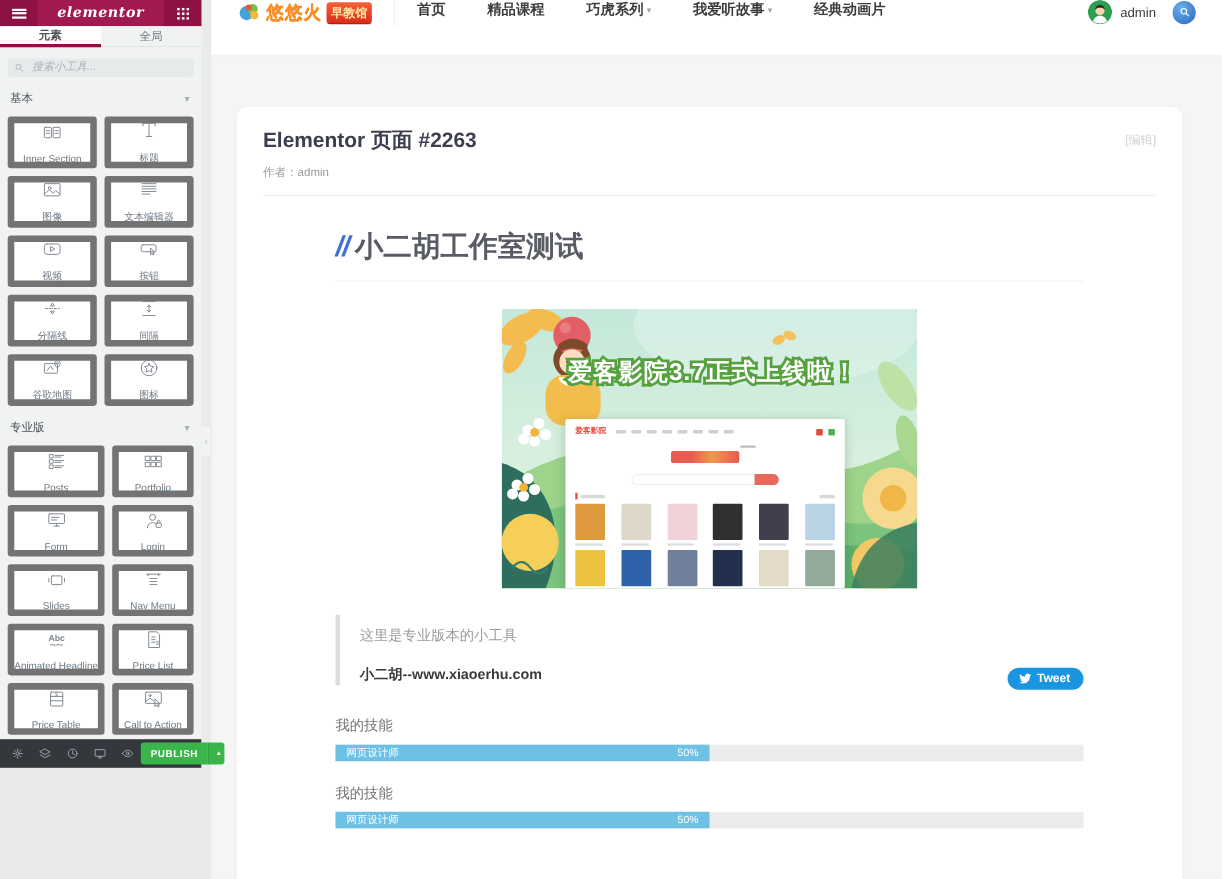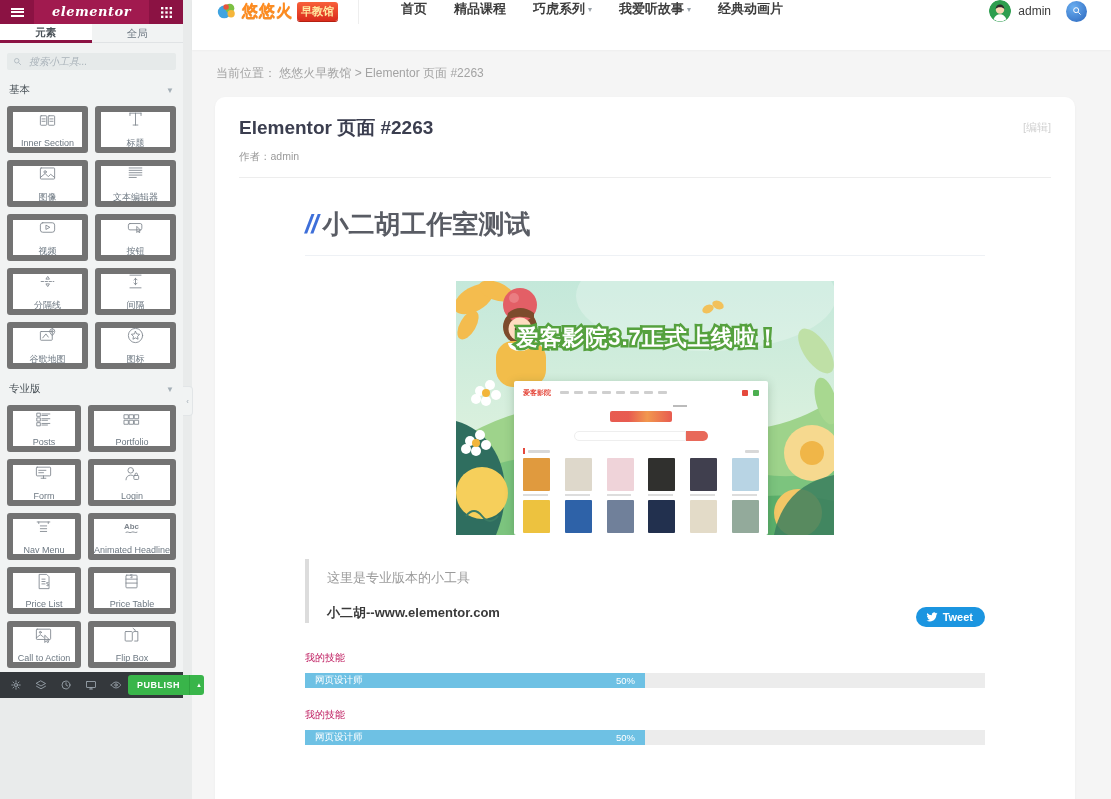--- a/index.html
+++ b/index.html
@@ -50,21 +50,21 @@
   
   .page{position:absolute;left:192px;top:0;right:0;bottom:0;background:#f5f5f5;}
   .site-header{position:absolute;left:0;right:0;top:0;height:50px;background:#fff;
                display:flex;align-items:flex-start;padding:0 24px;box-shadow:0 1px 2px rgba(0,0,0,.03);}
   .logo{display:flex;align-items:center;gap:4px;cursor:pointer;}
   .logo svg{width:22px;height:22px;}
   .logo-t1{font-size:16px;font-weight:bold;color:#ff8b1f;letter-spacing:1px;text-shadow:0 1px 0 #e8953c;}
   .logo-badge{background:linear-gradient(#f8603a,#da2c1c);color:#ffe9a0;font-size:11px;font-weight:bold;
               padding:2px 4px;border-radius:3px;box-shadow:0 1px 0 #b51f10;}
   .hdr-sep{width:1px;height:24px;background:#eee;margin:0 20px;}
-  .nav{display:flex;gap:27px;margin-left:22px;}
+  .nav{display:flex;gap:38px;}
   .nav-item{display:flex;align-items:center;gap:3px;font-size:13px;font-weight:bold;color:#3c3c3c;cursor:pointer;}
   .nav-item .caret{font-size:8px;color:#9aa3ab;font-weight:normal;}
   .hdr-right{margin-left:auto;display:flex;align-items:center;gap:7px;}
   .avatar{width:22px;height:22px;border-radius:50%;overflow:hidden;cursor:pointer;}
   .admin-name{font-size:12px;color:#3c3c3c;cursor:pointer;}
   .hdr-search{width:21px;height:21px;border-radius:50%;margin-left:8px;cursor:pointer;
               background:radial-gradient(circle at 35% 30%,#6aaef0,#2a66bd);display:flex;align-items:center;justify-content:center;}
   .hdr-search svg{width:10px;height:10px;stroke:#fff;fill:none;stroke-width:2.4;}
 
   .breadcrumb{position:absolute;top:65px;left:24px;font-size:12px;color:#a3a3a3;}
@@ -115,21 +115,21 @@
   .q1{font-size:13px;color:#9b9b9b;margin:9px 0 17px;}
   .q2{font-size:13px;font-weight:bold;color:#3a3a3a;}
   .tweet-btn{position:absolute;right:0;bottom:-4px;display:flex;align-items:center;gap:5px;border:0;cursor:pointer;
              background:#1b95e0;color:#fff;font-size:11px;font-weight:bold;padding:4px 12px 4px 10px;
              border-radius:99px;font-family:inherit;}
   .tweet-btn svg{width:12px;height:12px;fill:#fff;}
 
   
   .skills{margin-top:28px;}
   .skill{margin-bottom:20px;}
-  .skill-title{font-size:10px;color:#be185d;margin-bottom:8px;}
+  .skill-title{font-size:13px;color:#737373;margin-bottom:8px;}
   .skill-bar{height:15px;background:#ececec;}
   .skill-fill{height:100%;background:#6ec1e4;display:flex;align-items:center;justify-content:space-between;
               padding:0 10px;color:#fff;font-size:9.5px;}
 </style>
 </head>
 <body>
 
 <div class="stage">
 
   <aside class="panel">
@@ -278,20 +278,27 @@
               <span class="wl">Form</span>
             </div>
             <div class="widget">
               <span><svg viewBox="0 0 24 24">
                   <circle cx="11" cy="8" r="3.5"></circle>
                   <path d="M5 20c0-3.5 2.7-6 6-6 1.4 0 2.7.4 3.8 1.2"></path>
                   <rect x="15" y="14.5" width="6" height="5" rx="1"></rect>
                   <path d="M16.5 14.5V13a1.5 1.5 0 0 1 3 0v1.5"></path>
                 </svg></span>
               <span class="wl">Login</span>
+            </div>
+            <div class="widget">
+              <span><svg viewBox="0 0 24 24">
+                  <rect x="6" y="7" width="12" height="10" rx="1"></rect>
+                  <path d="M3 10v4M21 10v4"></path>
+                </svg></span>
+              <span class="wl">Slides</span>
             </div>
             <div class="widget">
               <span><svg viewBox="0 0 24 24">
                   <path d="M4 5h16M6 5v2M18 5v2M8 10h8M8 13.5h8M8 17h8"></path>
                 </svg></span>
               <span class="wl">Nav Menu</span>
             </div>
             <div class="widget">
               <span><svg viewBox="0 0 24 24">
                   <text x="12" y="14" text-anchor="middle" font-size="10" font-weight="bold" fill="#7f868e" stroke="none">Abc</text>
@@ -427,26 +434,20 @@
         <span class="admin-name">admin</span>
         <span class="hdr-search">
           <svg viewBox="0 0 24 24">
               <circle cx="10" cy="10" r="6"></circle>
               <path d="M15 15l5.5 5.5"></path>
             </svg>
         </span>
       </div>
     </header>
 
-    <div class="breadcrumb">
-      <span>当前位置：</span>
-      <span class="bc-link">悠悠火早教馆</span>
-      <span> <span>&gt;</span> </span>
-      <span>Elementor 页面 #2263</span>
-    </div>
 
     <section class="card">
       <div class="card-title-row">
         <h1 class="card-title" style="margin:0">Elementor 页面 #2263</h1>
         <span class="edit-link">[编辑]</span>
       </div>
       <div class="author">作者：admin</div>
       <hr class="card-hr">
 
       <div class="ele">
@@ -601,21 +602,21 @@
                 <span class="m-p">
                   <span class="m-img" style="display:block;background:#93aa9b"></span>
                 </span>
               </div>
           </div>
         </figure>
 
         <div class="quote-wrap">
           <blockquote class="quote" style="margin:0">
             <div class="q1">这里是专业版本的小工具</div>
-            <div class="q2">小二胡--www.elementor.com</div>
+            <div class="q2">小二胡--www.xiaoerhu.com</div>
           </blockquote>
           <button class="tweet-btn">
             <svg viewBox="0 0 24 24">
               <path d="M23 5.1c-.8.4-1.7.6-2.6.8a4.6 4.6 0 0 0 2-2.6c-.9.5-1.9.9-2.9 1.1a4.5 4.5 0 0 0-7.8 4.1A12.8 12.8 0 0 1 2.4 3.8a4.5 4.5 0 0 0 1.4 6 4.4 4.4 0 0 1-2-.5v.1c0 2.1 1.5 3.9 3.6 4.4-.7.2-1.4.2-2 .1a4.5 4.5 0 0 0 4.2 3.1A9.1 9.1 0 0 1 1 18.9a12.8 12.8 0 0 0 6.9 2c8.3 0 12.8-6.9 12.8-12.8v-.6c.9-.6 1.6-1.4 2.3-2.4z"></path>
             </svg>
             <span>Tweet</span>
           </button>
         </div>
 
         <div class="skills" id="skills">

